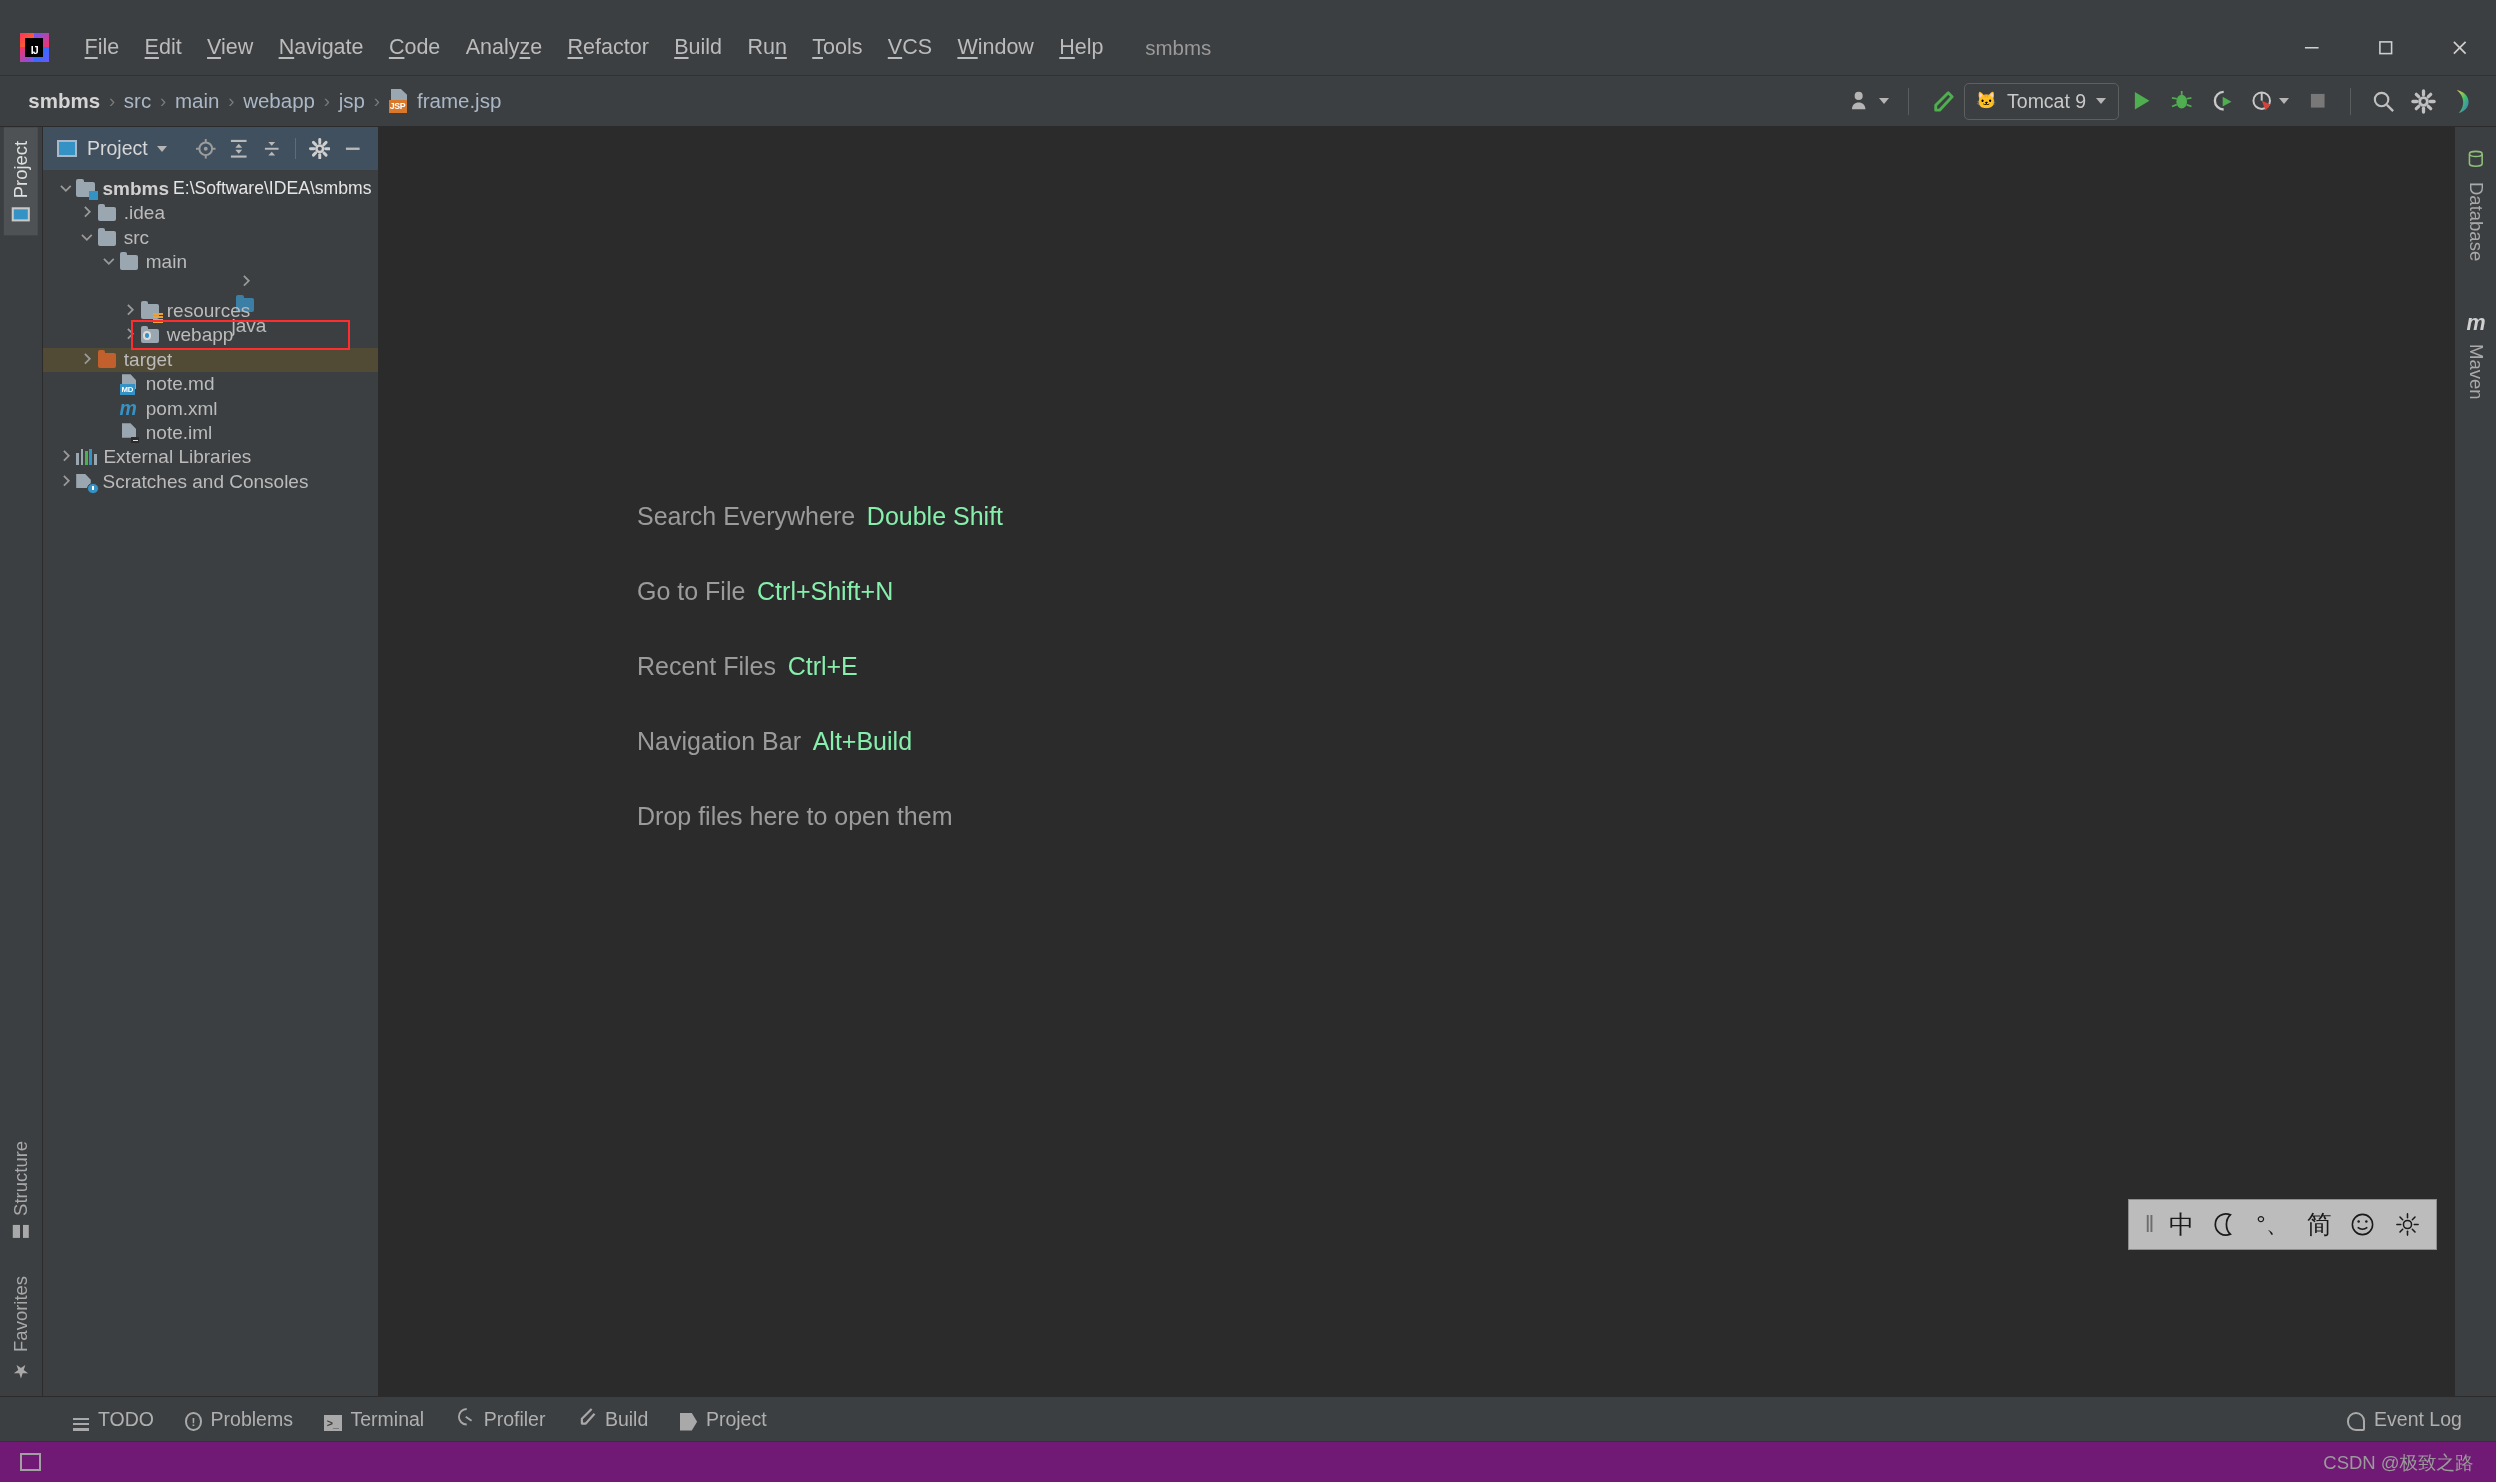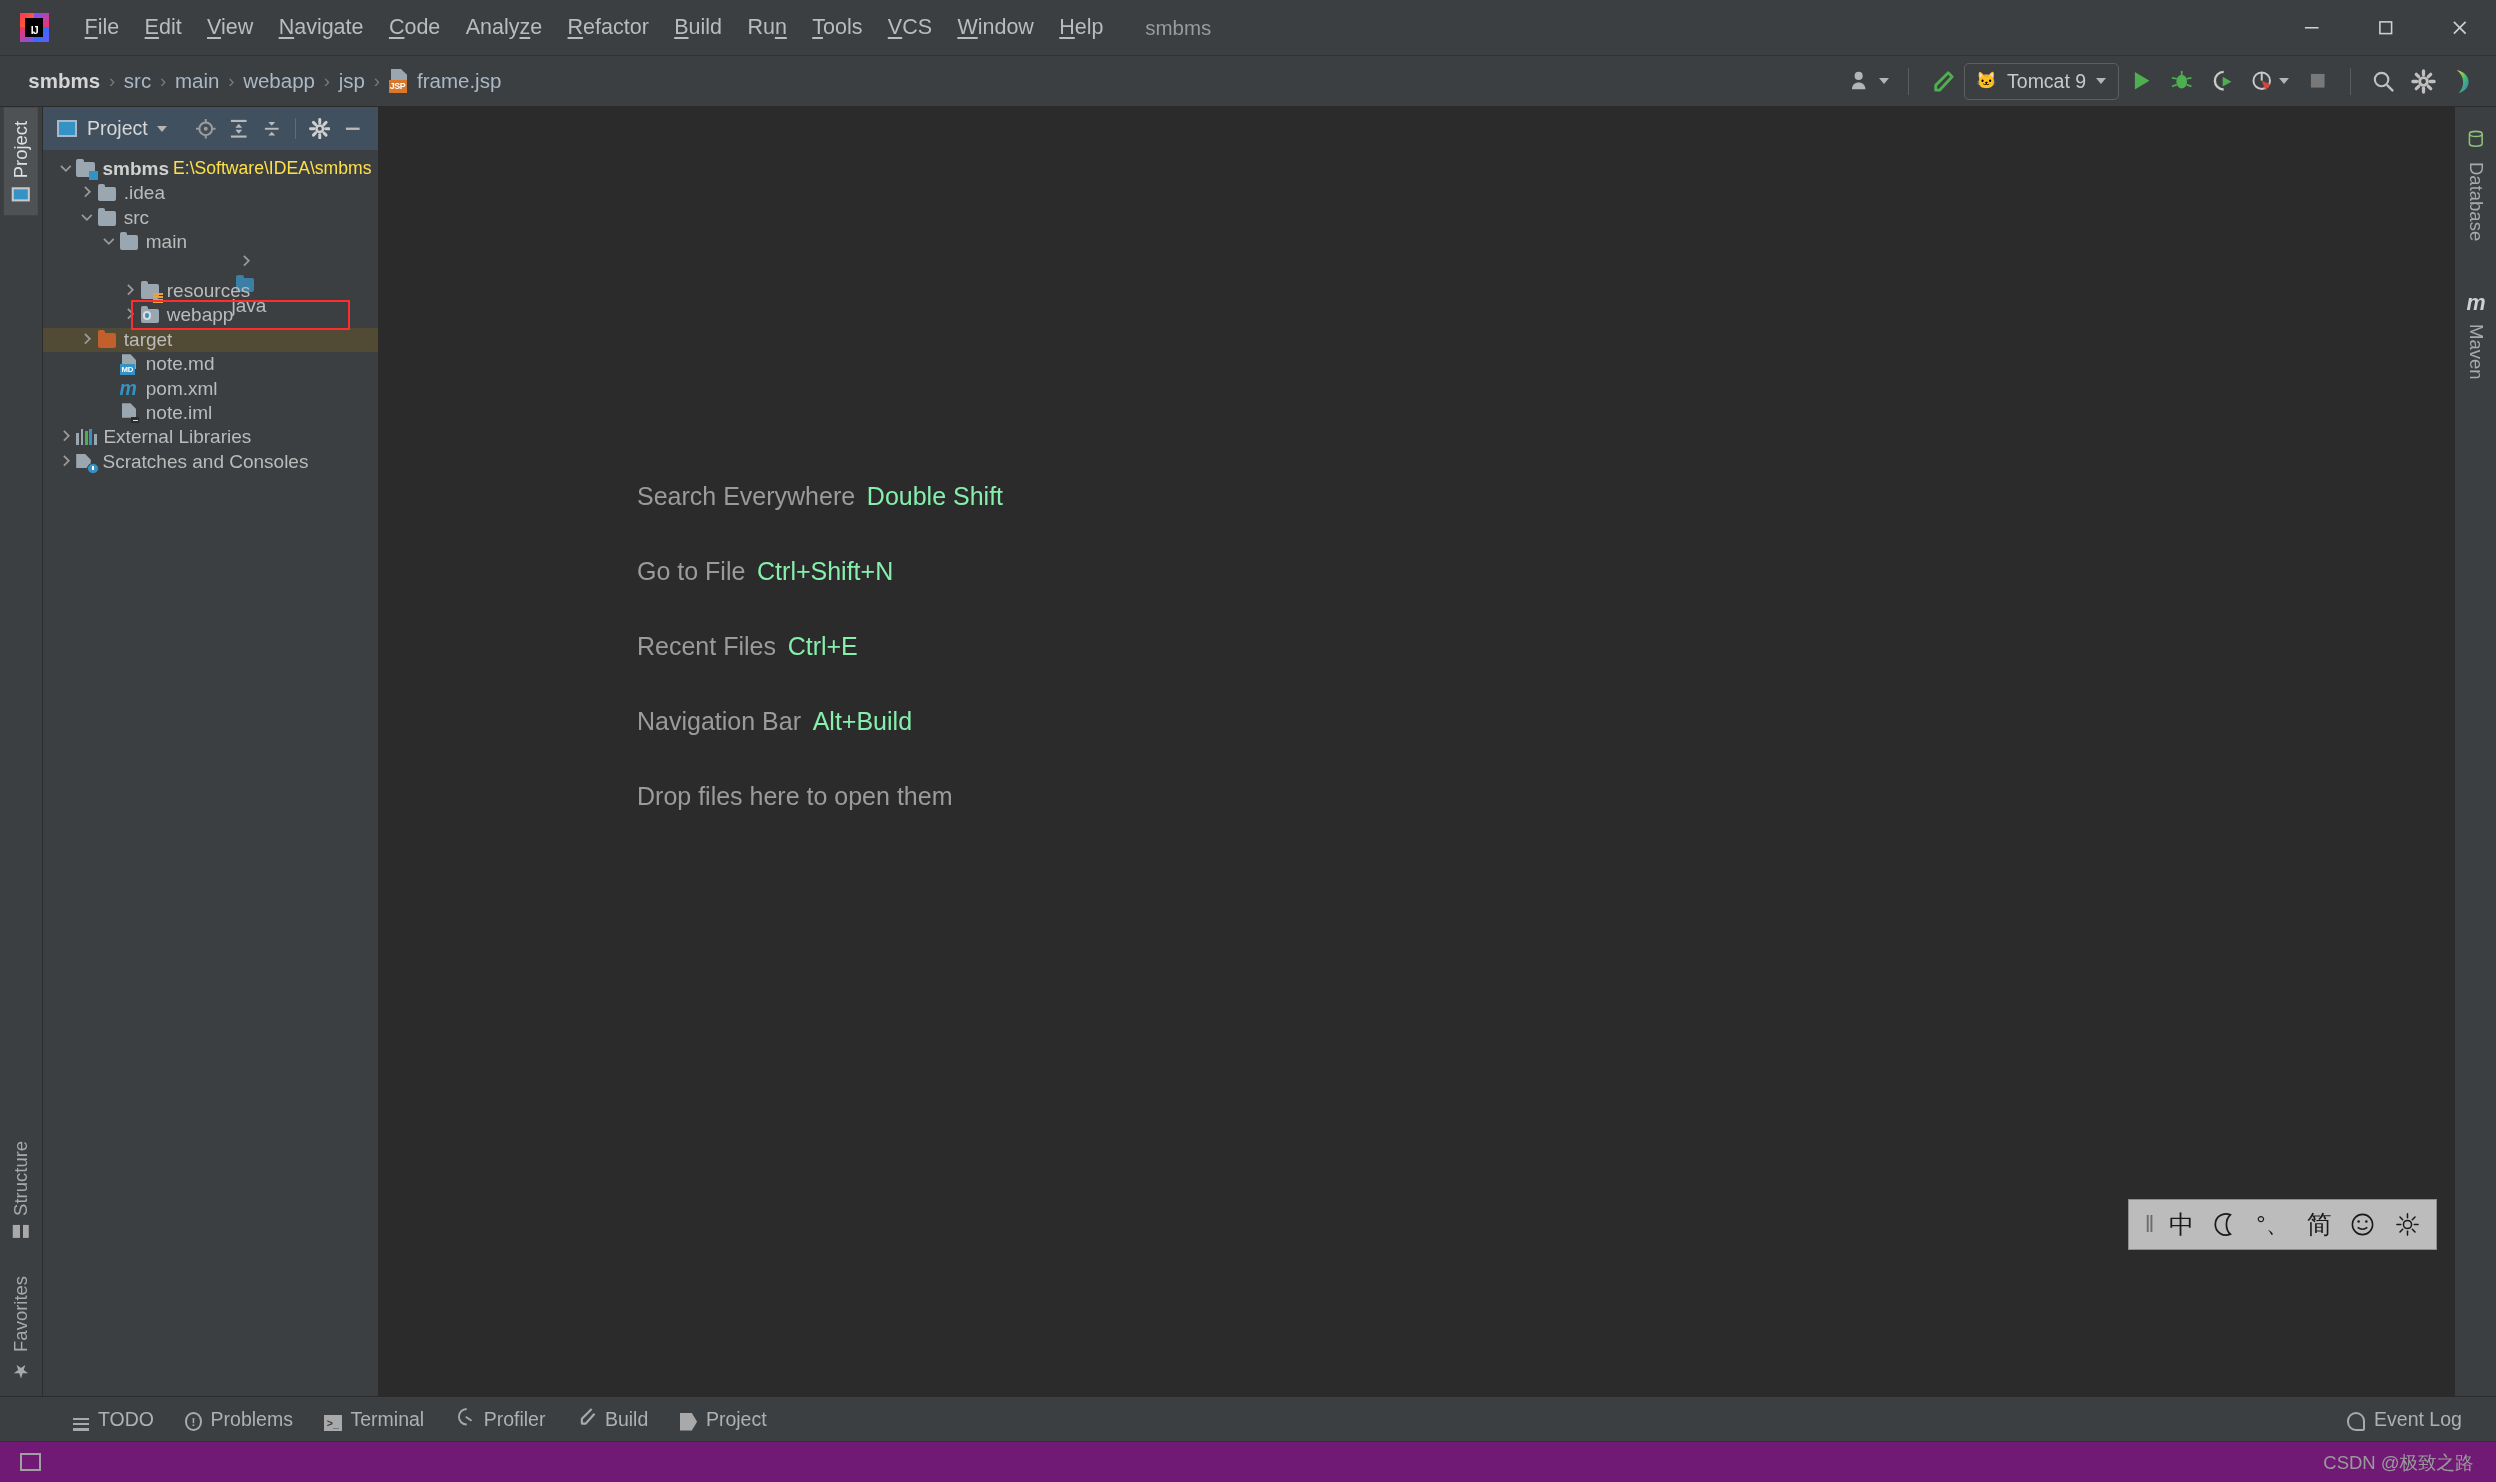--- a/index.html
+++ b/index.html
@@ -18,20 +18,21 @@
   }
 
   
   .menubar {
     height: 56px; flex: 0 0 56px;
     background: #3c3f41;
     display: flex; align-items: center;
     padding-left: 19.5px;
     border-bottom: 1px solid #323232;
     position: relative;
+    margin-top: 20px;
   }
   .ij-logo {
     width: 29px; height: 29px; margin-right: 23.4px;
     position: relative; flex: 0 0 29px;
   }
   .ij-logo .q {
     position: absolute; width: 14.6px; height: 14.6px;
   }
   .ij-logo .q1 { left:0; top:0; background: linear-gradient(135deg,#fe315d,#f97a12); }
   .ij-logo .q2 { right:0; top:0; background: linear-gradient(135deg,#6b57ff,#fe315d); }
@@ -151,21 +152,21 @@
     font-size: 19px; color: #bbbbbb; white-space: nowrap;
     padding-right: 5.9px; position: relative;
   }
   .row.hl-olive { background: #514b36; }
   .chev {
     width: 21.5px; flex: 0 0 21.5px; text-align: center;
     color: #9a9a9a; font-size: 14.6px; line-height: 1;
   }
   .rowlabel { margin-left: 6.8px; }
   .rowlabel.bold { font-weight: bold; color: #d0d0d0; }
-  .rowpath { margin-left: 4px; color: #fde047; font-size: 17.6px; }
+  .rowpath { margin-left: 4px; color: #e5e5e5; font-size: 17.6px; }
 
   
   .ic { width: 19.5px; height: 17.6px; position: relative; flex: 0 0 19.5px; }
   .folder {
     position:absolute; left:0; top:2px; width:18.5px; height:14.6px;
     background:#9aa7b0; border-radius: 0 2px 2px 2px;
   }
   .folder:before {
     content:''; position:absolute; left:0; top:-2.9px; width:7.8px; height:3.9px;
     background:#9aa7b0; border-radius:2px 2px 0 0;

